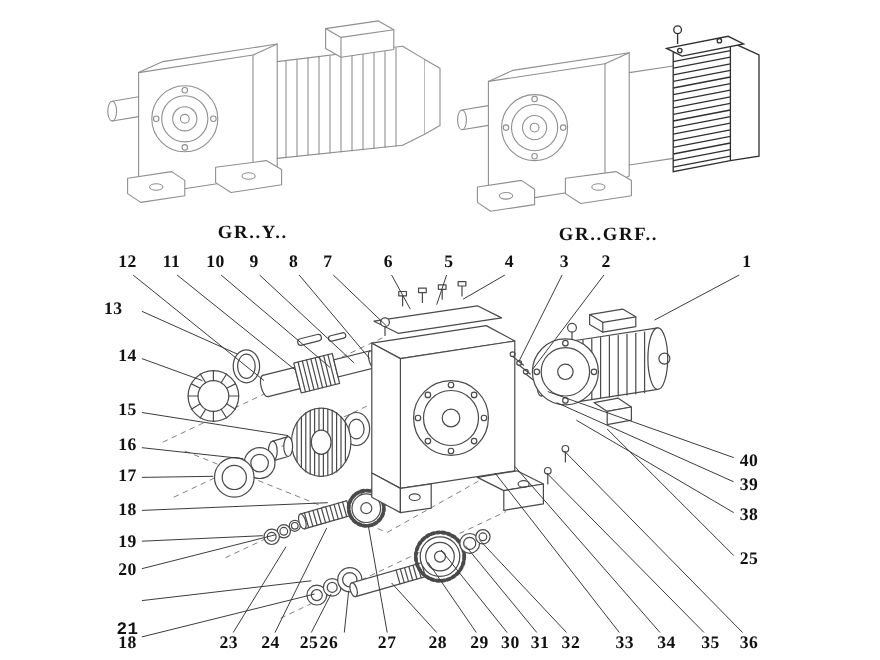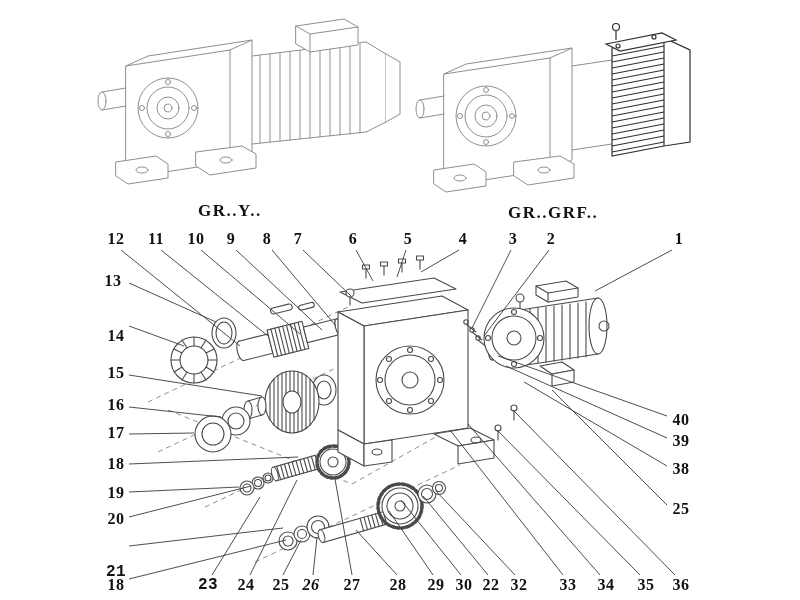--- a/index.html
+++ b/index.html
@@ -381,39 +381,39 @@
       <span class="callout" style="left: 513px; top: 239px;">3</span>
       <span class="callout" style="left: 463px; top: 239px;">4</span>
       <span class="callout" style="left: 408px; top: 239px;">5</span>
       <span class="callout" style="left: 353px; top: 239px;">6</span>
       <span class="callout" style="left: 298px; top: 239px;">7</span>
       <span class="callout" style="left: 267px; top: 239px;">8</span>
       <span class="callout" style="left: 231px; top: 239px;">9</span>
       <span class="callout" style="left: 196px; top: 239px; text-align: right;">10</span>
       <span class="callout" style="left: 156px; top: 239px;">11</span>
       <span class="callout" style="left: 116px; top: 239px;">12</span>
-      <span class="callout" style="left: 113px; top: 281px;">13</span>
-      <span class="callout" style="left: 116px; top: 336px;">14</span>
+      <span class="callout" style="left: 103px; top: 281px;">13</span>
+      <span class="callout" style="left: 116px; top: 324px;">14</span>
       <span class="callout" style="left: 116px; top: 373px;">15</span>
       <span class="callout" style="left: 116px; top: 405px;">16</span>
       <span class="callout" style="left: 116px; top: 433px;">17</span>
       <span class="callout" style="left: 116px; top: 464px;">18</span>
       <span class="callout" style="left: 116px; top: 493px;">19</span>
       <span class="callout" style="left: 116px; top: 519px;">20</span>
       <span class="callout" style="left: 116px; top: 572px; font-family: Liberation Mono, monospace;">21</span>
       <span class="callout" style="left: 116px; top: 585px;">18</span>
-      <span class="callout" style="left: 208px; top: 585px; font-family: Liberation Mono, monospace;">23</span>
+      <span class="callout" style="left: 208px; top: 585px;">23</span>
       <span class="callout" style="left: 246px; top: 585px;">24</span>
       <span class="callout" style="left: 281px; top: 585px;">25</span>
-      <span class="callout" style="left: 311px; top: 585px; font-style: italic;">26</span>
+      <span class="callout" style="left: 299px; top: 585px;">26</span>
       <span class="callout" style="left: 352px; top: 585px;">27</span>
       <span class="callout" style="left: 398px; top: 585px;">28</span>
       <span class="callout" style="left: 436px; top: 585px;">29</span>
       <span class="callout" style="left: 464px; top: 585px;">30</span>
-      <span class="callout" style="left: 491px; top: 585px;">22</span>
+      <span class="callout" style="left: 491px; top: 585px;">31</span>
       <span class="callout" style="left: 519px; top: 585px;">32</span>
       <span class="callout" style="left: 568px; top: 585px;">33</span>
       <span class="callout" style="left: 606px; top: 585px;">34</span>
       <span class="callout" style="left: 646px; top: 585px;">35</span>
       <span class="callout" style="left: 681px; top: 585px;">36</span>
       <span class="callout" style="left: 681px; top: 509px;">25</span>
       <span class="callout" style="left: 681px; top: 469px;">38</span>
       <span class="callout" style="left: 681px; top: 441px;">39</span>
       <span class="callout" style="left: 681px; top: 420px;">40</span>
     </div>

